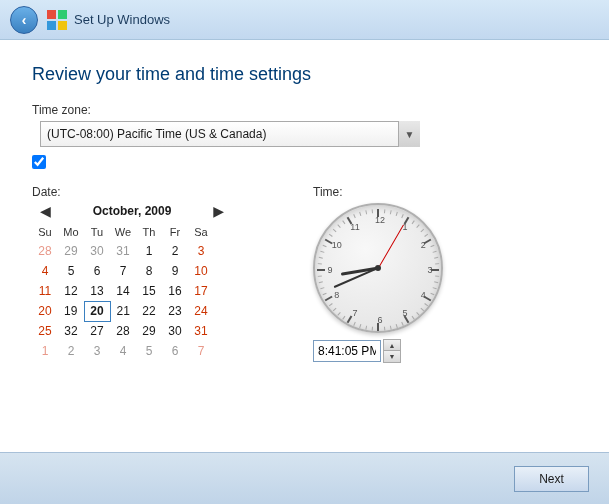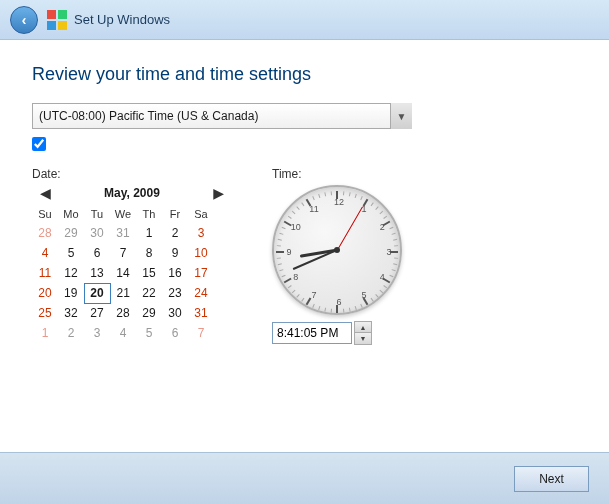--- a/index.html
+++ b/index.html
@@ -80,20 +80,21 @@
       -webkit-appearance: none;
       padding-right: 24px;
       position: relative;
       cursor: pointer;
       color: #1a1a1a;
     }
     .select-wrapper {
       position: relative;
       display: inline-block;
       margin-bottom: 8px;
+      margin-left: 8px;
     }
     .select-arrow {
       position: absolute;
       right: 0;
       top: 0;
       width: 22px;
       height: 100%;
       background: linear-gradient(to bottom, #e8e8e8, #d0d0d0);
       border-left: 1px solid #aaa;
       display: flex; align-items: center; justify-content: center;
@@ -116,21 +117,21 @@
     }
 
     
     .two-col {
       display: flex;
       gap: 40px;
     }
 
     
     .calendar-section { min-width: 200px; }
-    .time-section { min-width: 160px; }
+    .time-section { min-width: 160px; margin-left: 41px; }
 
     .calendar-header {
       display: flex;
       align-items: center;
       justify-content: space-between;
       margin-bottom: 4px;
       padding: 0 4px;
     }
     .cal-nav {
       cursor: pointer;
@@ -224,21 +225,21 @@
       margin-left: -0.5px;
       background: #cc0000;
     }
 
     .time-input-row {
       display: flex;
       align-items: center;
       gap: 2px;
     }
     .time-input-box {
-      width: 80px;
+      width: 68px;
       height: 22px;
       border: 1px solid #7a9cbf;
       font-size: 12px;
       padding: 2px 4px;
       text-align: left;
       background: white;
     }
     .time-spinner {
       display: flex;
       flex-direction: column;
@@ -304,40 +305,41 @@
     <rect x="1" y="12" width="9" height="9" fill="#3498db"></rect>
     <rect x="12" y="12" width="9" height="9" fill="#f1c40f"></rect>
   </svg>
   <span class="title-bar-text">Set Up Windows</span>
 </div>
 
 <div class="main">
   <div class="page-title">Review your time and time settings</div>
 
   
+  <div class="label">Time zone:</div>
   <div class="select-wrapper">
     <select class="timezone-select">
       <option>(UTC-08:00) Pacific Time (US &amp; Canada)</option>
     </select>
     <div class="select-arrow">▼</div>
   </div>
 
   
   <div class="checkbox-row">
     <input type="checkbox" checked="" id="dst-cb" style="">
   </div>
 
   
   <div class="two-col">
 
     <div class="calendar-section">
       <div class="label">Date:</div>
       <div class="calendar-header">
         <span class="cal-nav">◀</span>
-        <span class="cal-month-year">May, 2009</span>
+        <span class="cal-month-year">October, 2009</span>
         <span class="cal-nav">▶</span>
       </div>
       <table class="calendar-table">
         <thead>
           <tr>
             <th>Su</th>
             <th>Mo</th>
             <th>Tu</th>
             <th>We</th>
             <th>Th</th>

